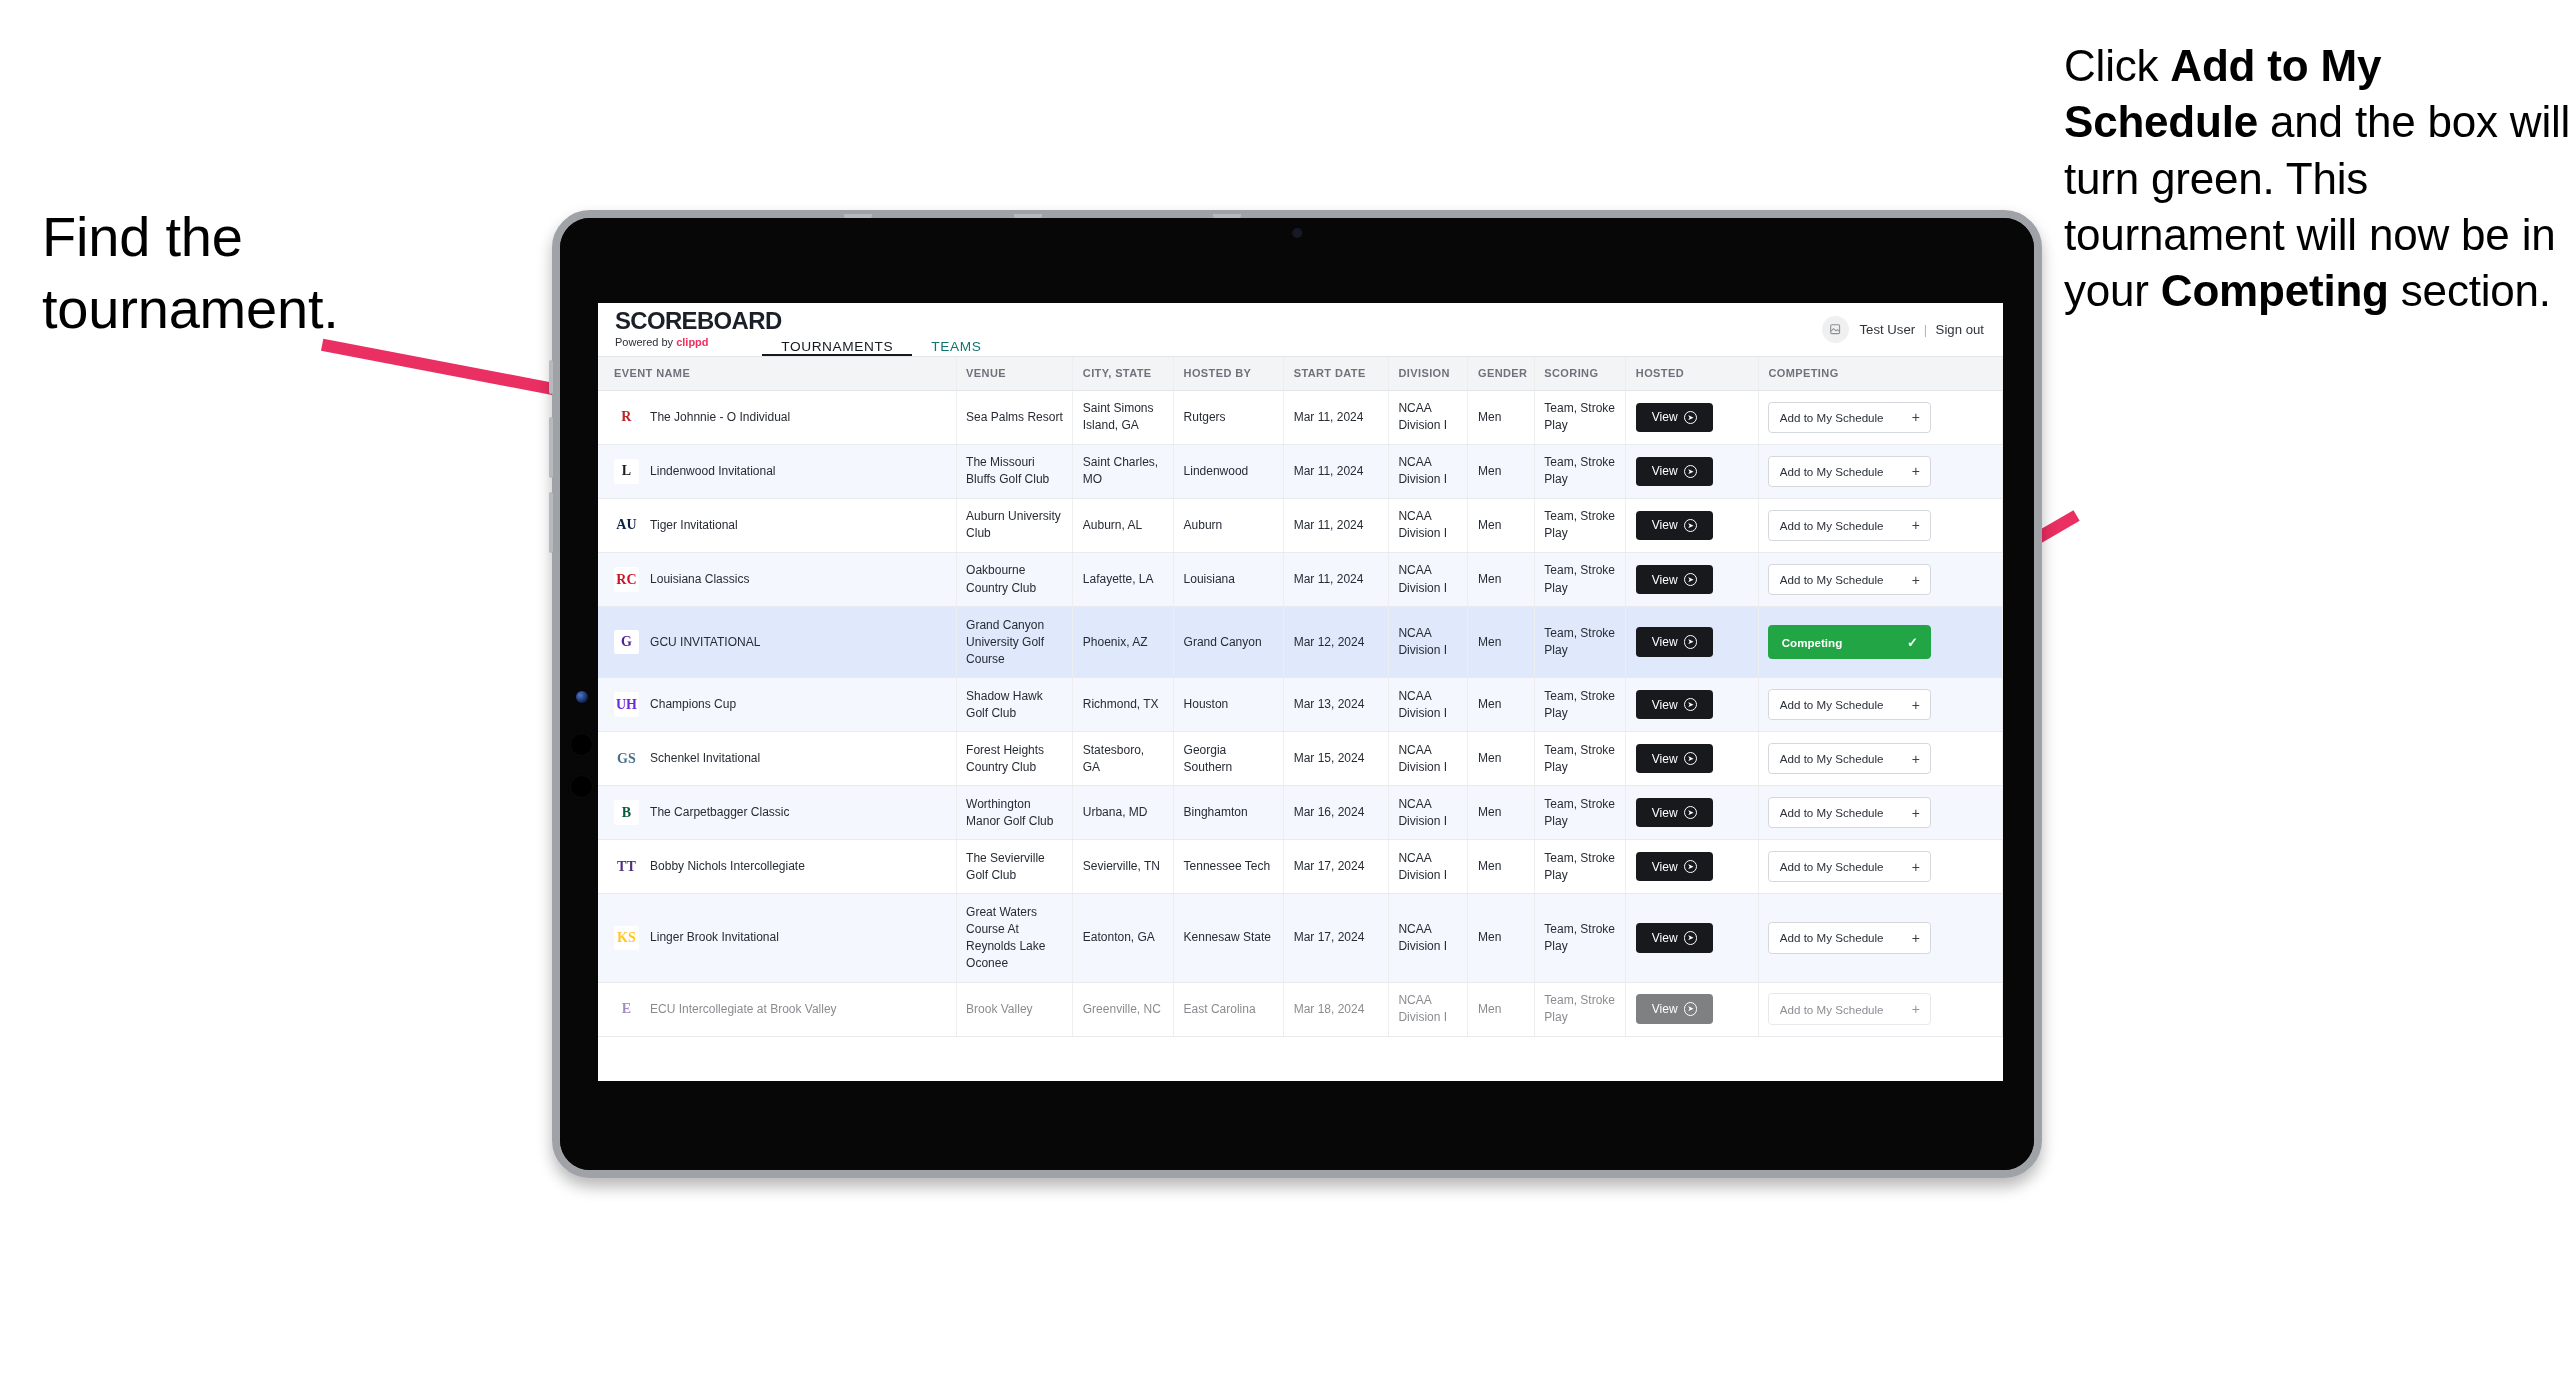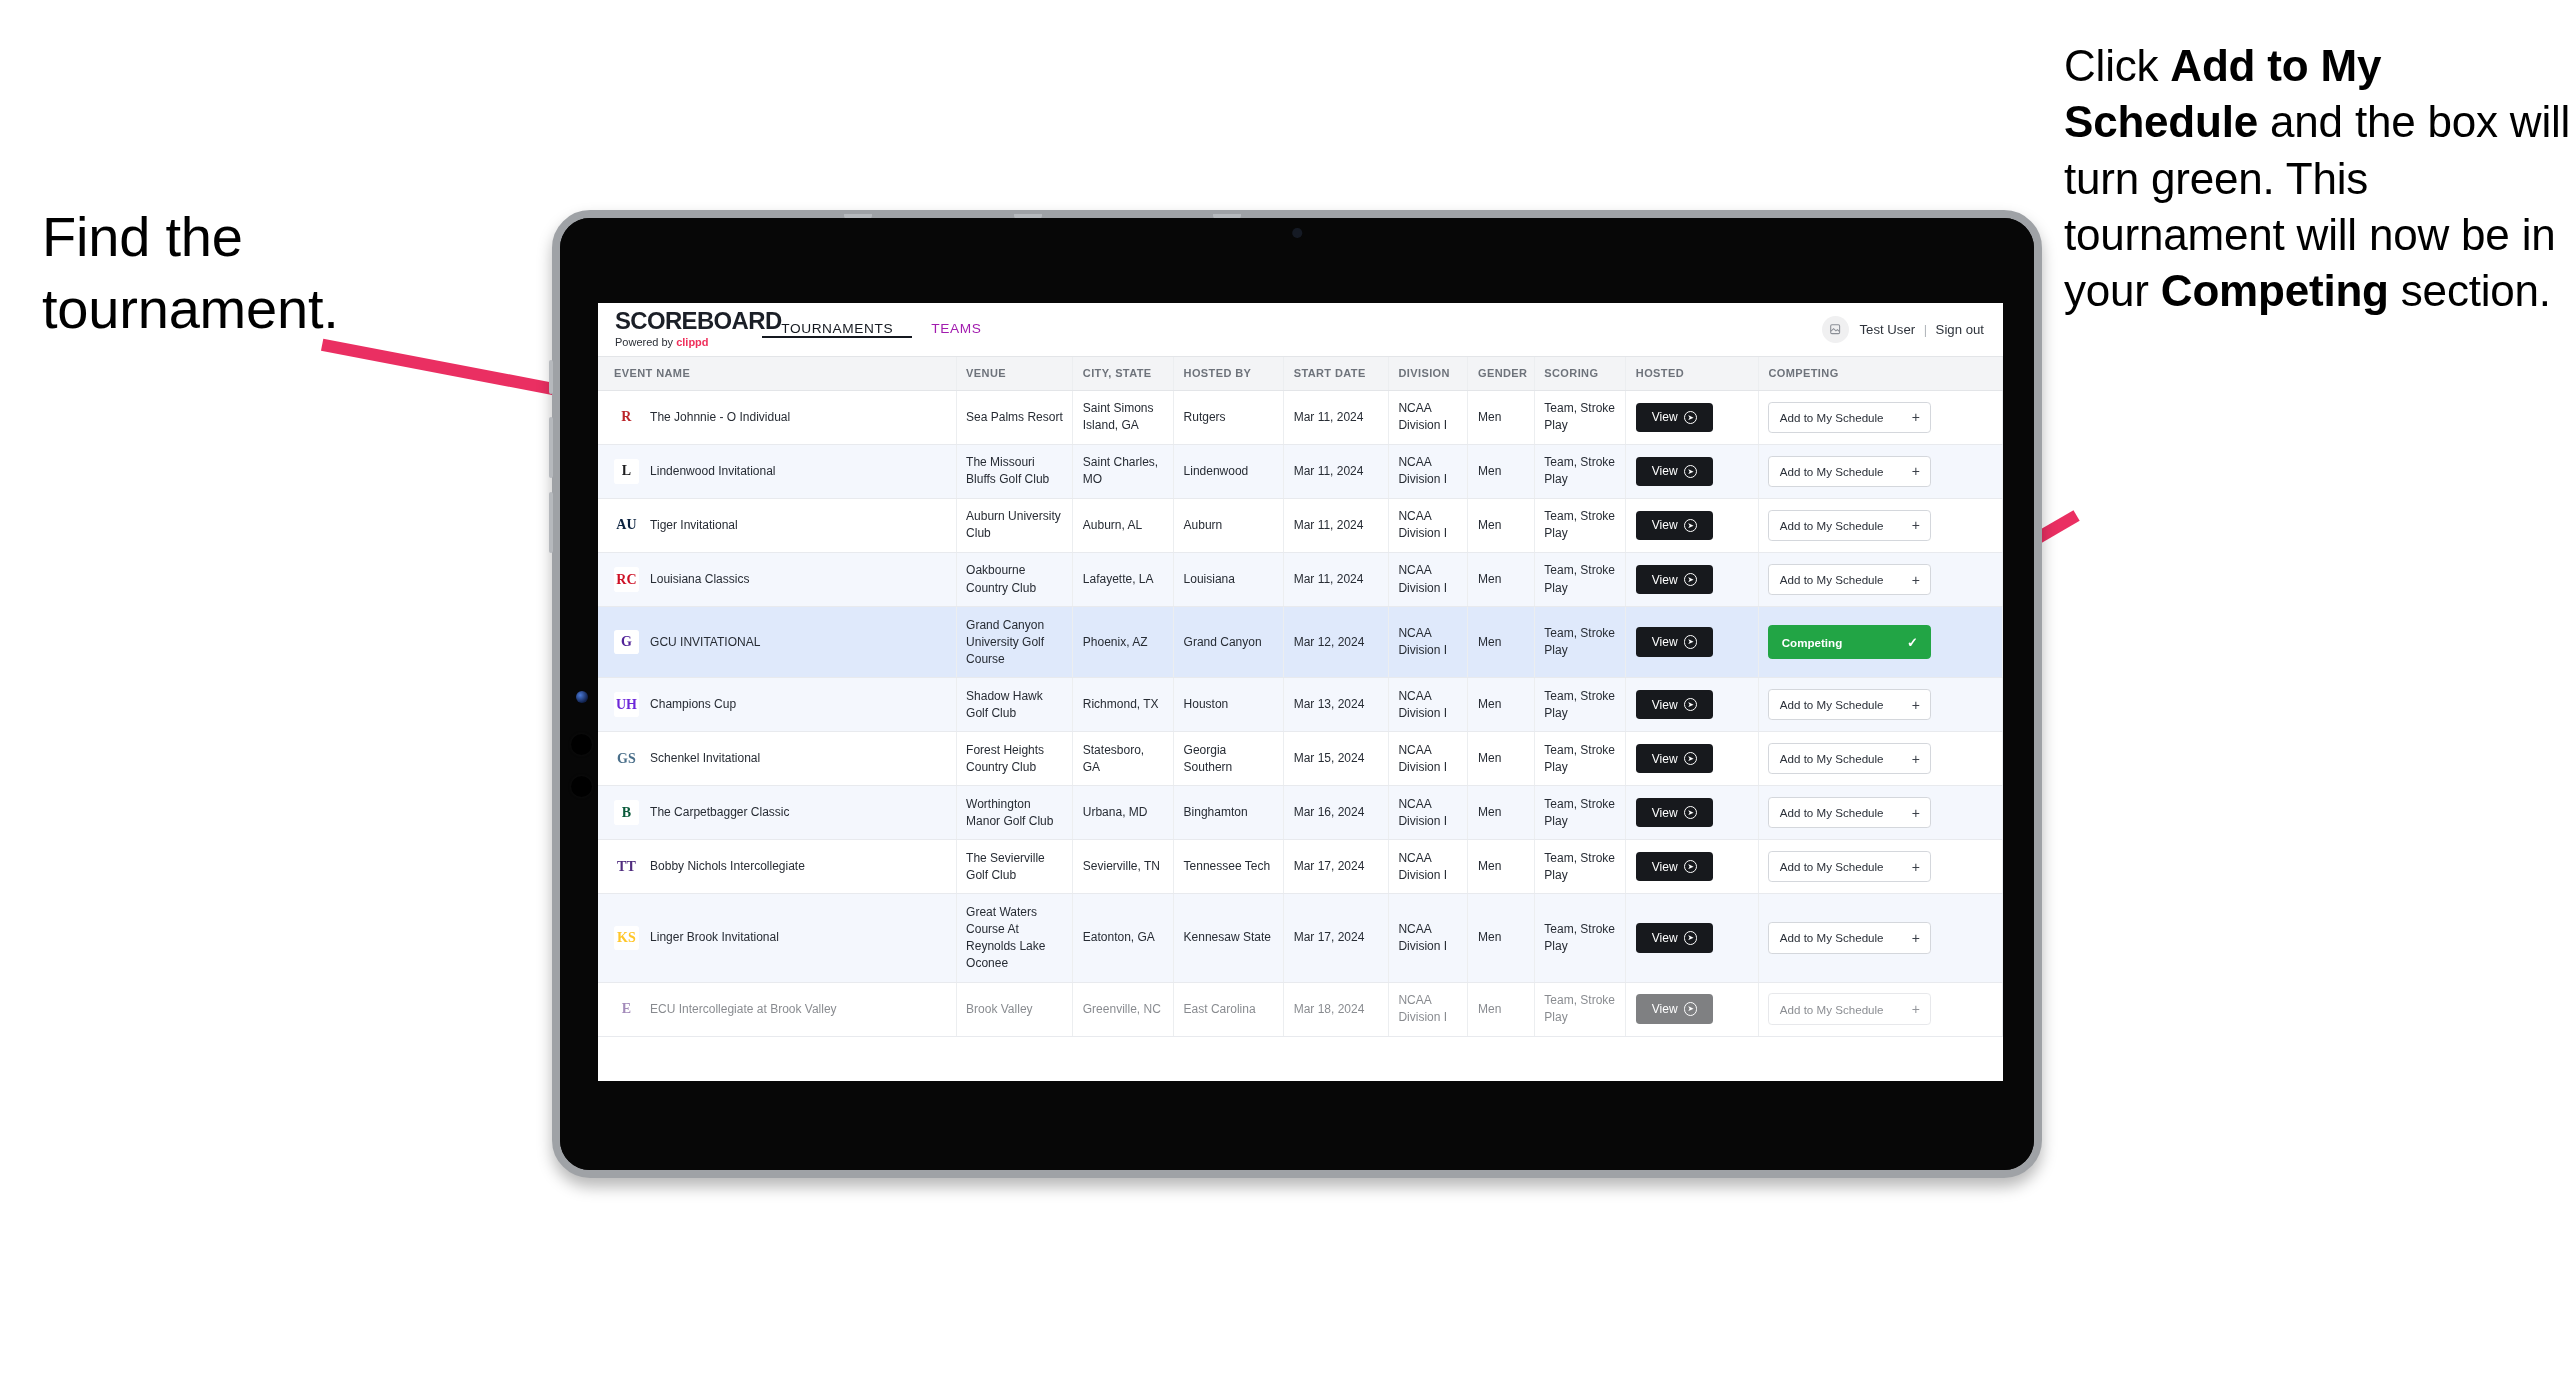--- a/index.html
+++ b/index.html
@@ -75,24 +75,24 @@
   }
   .brand { padding: 6.6px 0 0 17px; width: 151px; }
   .brand-title {
     font-size: 23px; font-weight: 800; letter-spacing: -0.6px; color:#1b1f27;
     font-family:"Liberation Sans", sans-serif; line-height:1;
     transform: scaleX(1.04); transform-origin:left;
   }
   .brand-sub { font-size:11px; color:#2b2f36; margin-top:3.8px; font-weight:500; }
   .brand-sub .clippd { color:#ef2f5b; font-weight:800; }
 
-  .navtabs { display:flex; align-items:center; margin-left:13.2px; }
+  .navtabs { display:flex; align-items:flex-end; margin-left:13.2px; }
   .navtab {
     display:flex; align-items:center; padding:0 19px;
-    font-size:13.7px; color:#a21caf; letter-spacing:0.6px;
+    font-size:13.7px; color:#0f766e; letter-spacing:0.6px;
     border-bottom:2.8px solid transparent; cursor:pointer;
   }
   .navtab.active { border-bottom-color:#14181f; color:#14181f; font-weight:500; }
 
   .userbox { margin-left:auto; display:flex; align-items:center; gap:10.4px; padding-right:19px; }
   .avatar {
     width:27.4px; height:27.4px; border-radius:50%; background:#f0f0f1;
     display:flex; align-items:center; justify-content:center; color:#8b8f96; font-size:12.3px;
   }
   .userlinks { font-size:13.2px; color:#2e333b; display:flex; align-items:center; gap:8.5px; }

